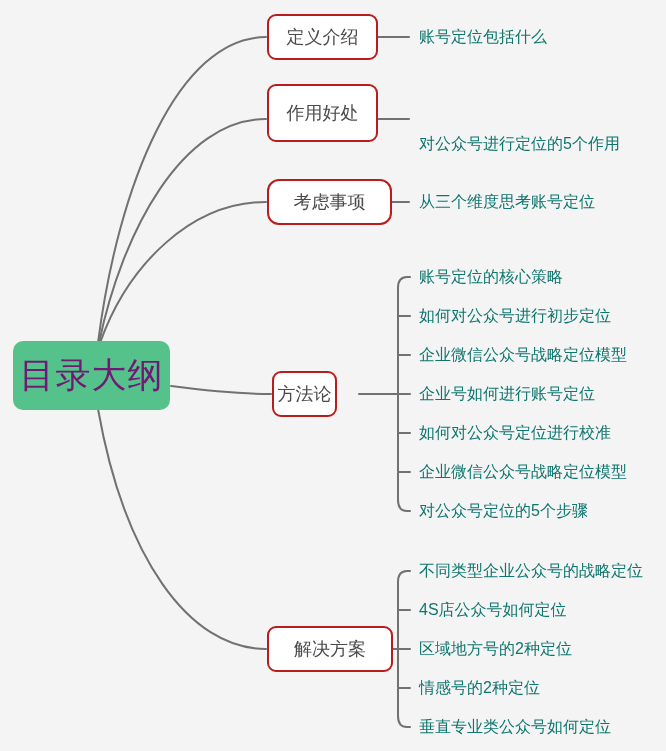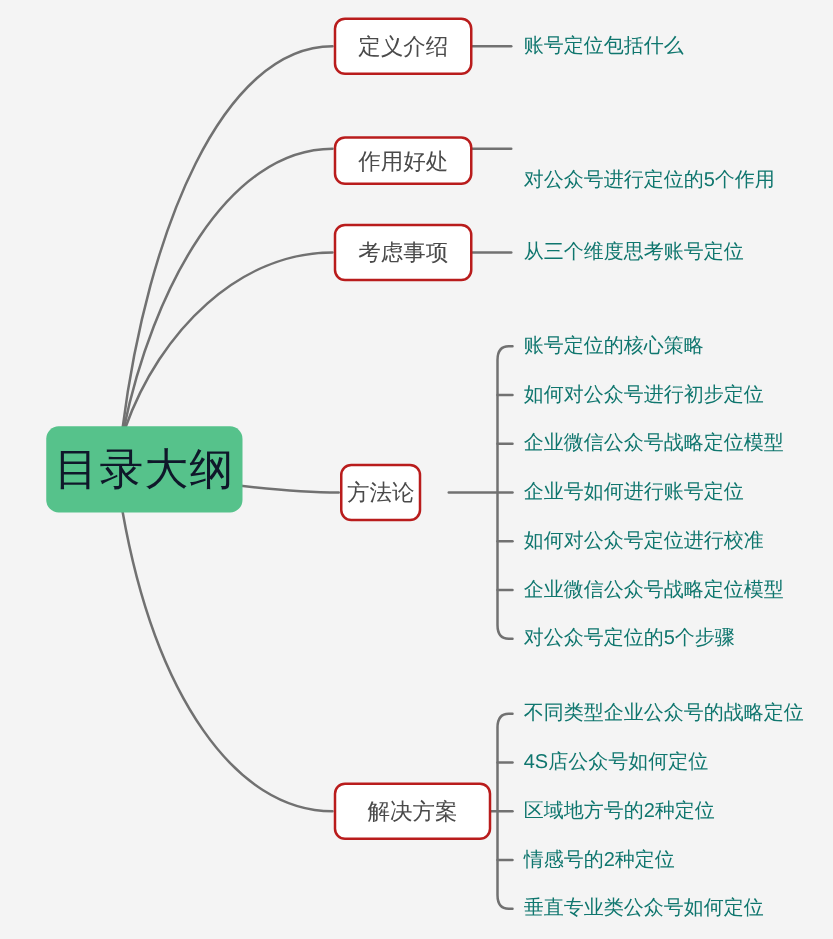--- a/index.html
+++ b/index.html
@@ -28,29 +28,28 @@
     stroke-linecap: round;
   }
   .root-node {
     position: absolute;
     left: 13px;
     top: 341px;
     width: 157px;
     height: 69px;
     background: #56c28b;
     border-radius: 10px;
-    color: #0f172a;
+    color: #701a75;
     font-size: 35px;
     display: flex;
     align-items: center;
     justify-content: center;
     letter-spacing: 1px;
     box-sizing: border-box;
     cursor: pointer;
-    margin-left: 24px;
   }
   .branch-node {
     position: absolute;
     background: #ffffff;
     border: 2px solid #b91c1c;
     border-radius: 9px;
     color: #4a4a4a;
     font-size: 18px;
     display: flex;
     align-items: center;
@@ -91,22 +90,22 @@
 
   <path d="M 377 649 H 410"></path>
   <path d="M 410 571 H 407 Q 398 571 398 582 V 716 Q 398 727 407 727 H 410"></path>
   <path d="M 398 610 H 410"></path>
   <path d="M 398 688 H 410"></path>
 </svg>
 
 <div class="root-node">目录大纲</div>
 
 <div class="branch-node" style="left:267px; top:14px;  width:111px; height:46px;">定义介绍</div>
-<div class="branch-node" style="left:267px; top:109px;  width:111px; height:39px;">作用好处</div>
-<div class="branch-node" style="left:267px; top:179px; width:111px; height:46px;">考虑事项</div>
+<div class="branch-node" style="left:267px; top:84px;  width:111px; height:58px;">作用好处</div>
+<div class="branch-node" style="left:267px; top:179px; width:125px; height:46px;border-radius:12px;">考虑事项</div>
 <div class="branch-node" style="left:272px; top:371px; width:65px;  height:46px;">方法论</div>
 <div class="branch-node" style="left:267px; top:626px; width:126px; height:46px;">解决方案</div>
 
 <div class="leaf" style="left:419px; top:37px;">账号定位包括什么</div>
 <div class="leaf" style="left:419px; top:119px;margin-top:25px;">对公众号进行定位的5个作用</div>
 <div class="leaf" style="left:419px; top:202px;">从三个维度思考账号定位</div>
 
 <div class="leaf" style="left:419px; top:277px;">账号定位的核心策略</div>
 <div class="leaf" style="left:419px; top:316px;">如何对公众号进行初步定位</div>
 <div class="leaf" style="left:419px; top:355px;">企业微信公众号战略定位模型</div>

